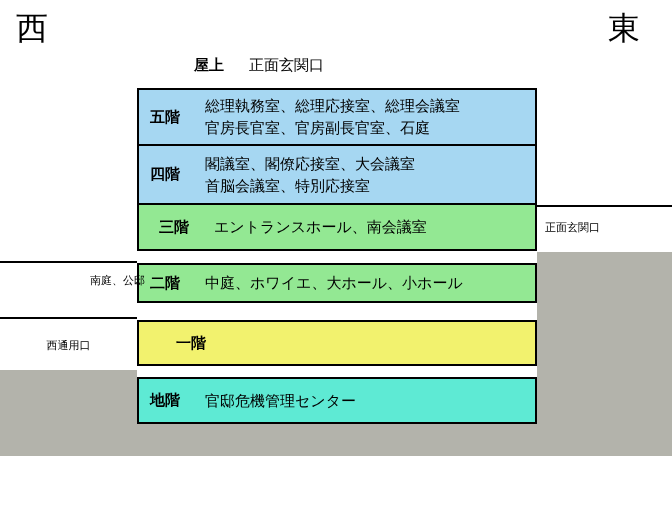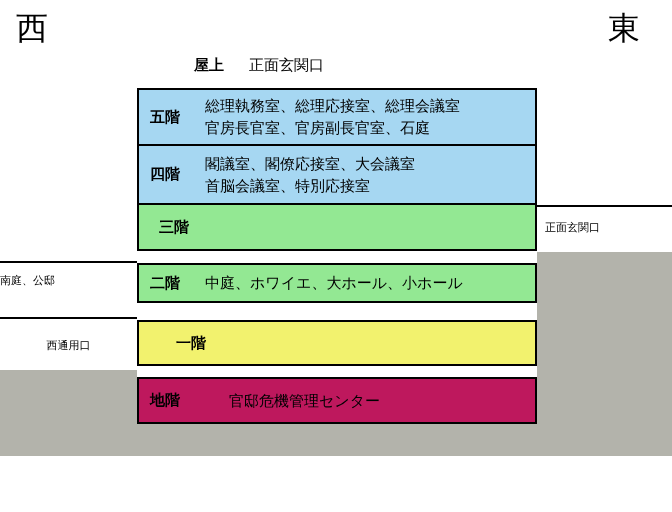--- a/index.html
+++ b/index.html
@@ -59,21 +59,21 @@
 
   .floor-name { font-weight: bold; width: 55px; flex: 0 0 55px; }
   .rooms { display: flex; flex-direction: column; line-height: 22px; }
 
   .side-label {
     position: absolute;
     font-size: 11px;
     line-height: 1.2;
   }
   .label-main-entrance { left: 545px; top: 221px; }
-  .label-south-garden  { left: 0px; top: 274px; width: 137px; text-align: left; }
+  .label-south-garden  { left: 0px; top: 274px; width: 137px; text-align: right; padding-left: 8px; }
   .label-west-entrance { left: 0px; top: 329px; width: 137px; text-align: center; margin-top: 10px; }
 </style>
 </head>
 <body>
 
 <div class="canvas">
 
   <div class="compass west">西</div>
   <div class="compass east">東</div>
 
@@ -101,34 +101,37 @@
   <div class="floor floor-4" style="background-color: rgb(166, 215, 242);">
     <span class="floor-name">四階</span>
     <div class="rooms">
       <div>閣議室、閣僚応接室、大会議室</div>
       <div>首脳会議室、特別応接室</div>
     </div>
   </div>
 
   <div class="floor floor-3" style="background-color: rgb(147, 232, 147); padding-left: 20px;">
     <span class="floor-name">三階</span>
+    <div class="rooms">
+      <div>エントランスホール、南会議室</div>
+    </div>
   </div>
 
   <div class="floor floor-2" style="background-color: rgb(147, 232, 147);">
     <span class="floor-name">二階</span>
     <div class="rooms">
       <div>中庭、ホワイエ、大ホール、小ホール</div>
     </div>
   </div>
 
   <div class="floor floor-1" style="background-color: rgb(242, 242, 110); padding-left: 37px;">
     <span class="floor-name">一階</span>
   </div>
 
-  <div class="floor floor-b" style="background-color: #be185d; gap: 24px;">
+  <div class="floor floor-b" style="background-color: #5eead4;">
     <span class="floor-name">地階</span>
     <div class="rooms">
       <div>官邸危機管理センター</div>
     </div>
   </div>
 
   <div class="side-label label-main-entrance">正面玄関口</div>
   <div class="side-label label-south-garden">南庭、公邸</div>
   <div class="side-label label-west-entrance">西通用口</div>
 

